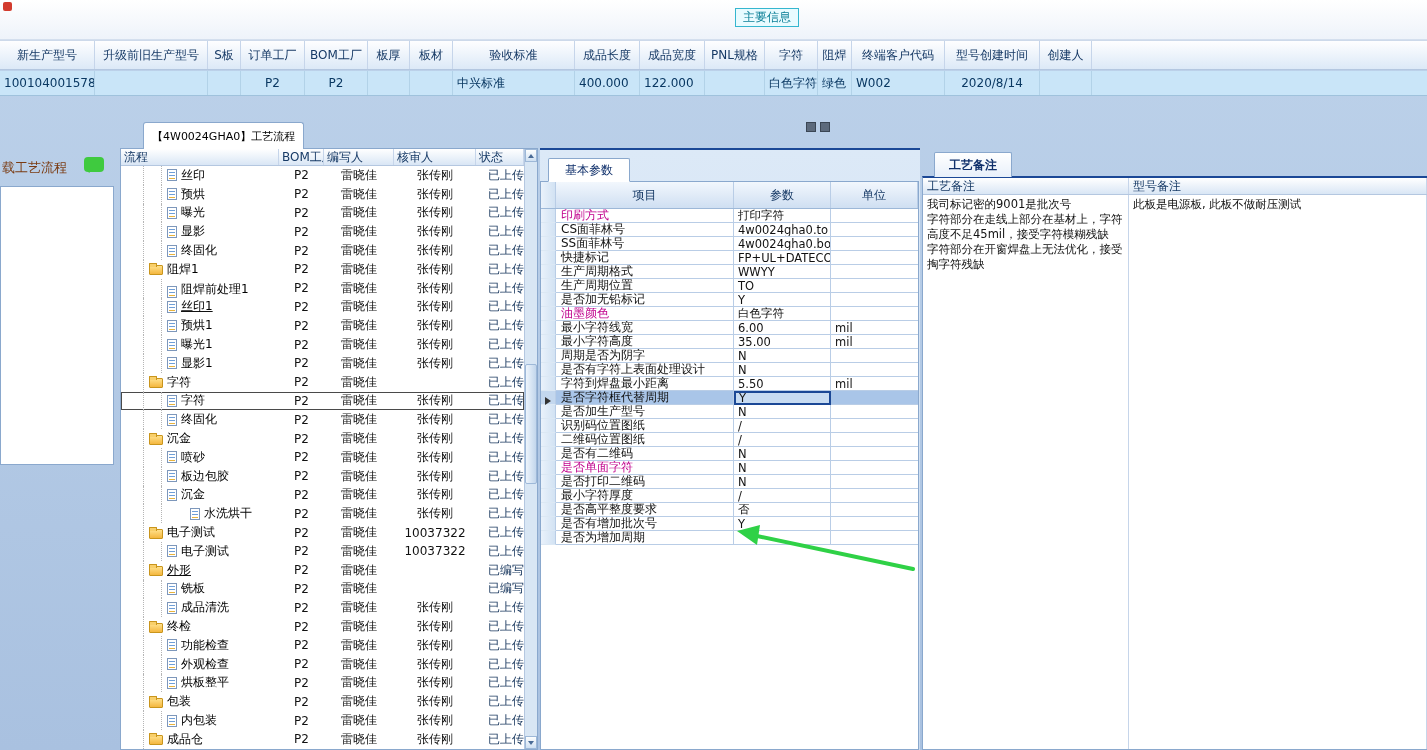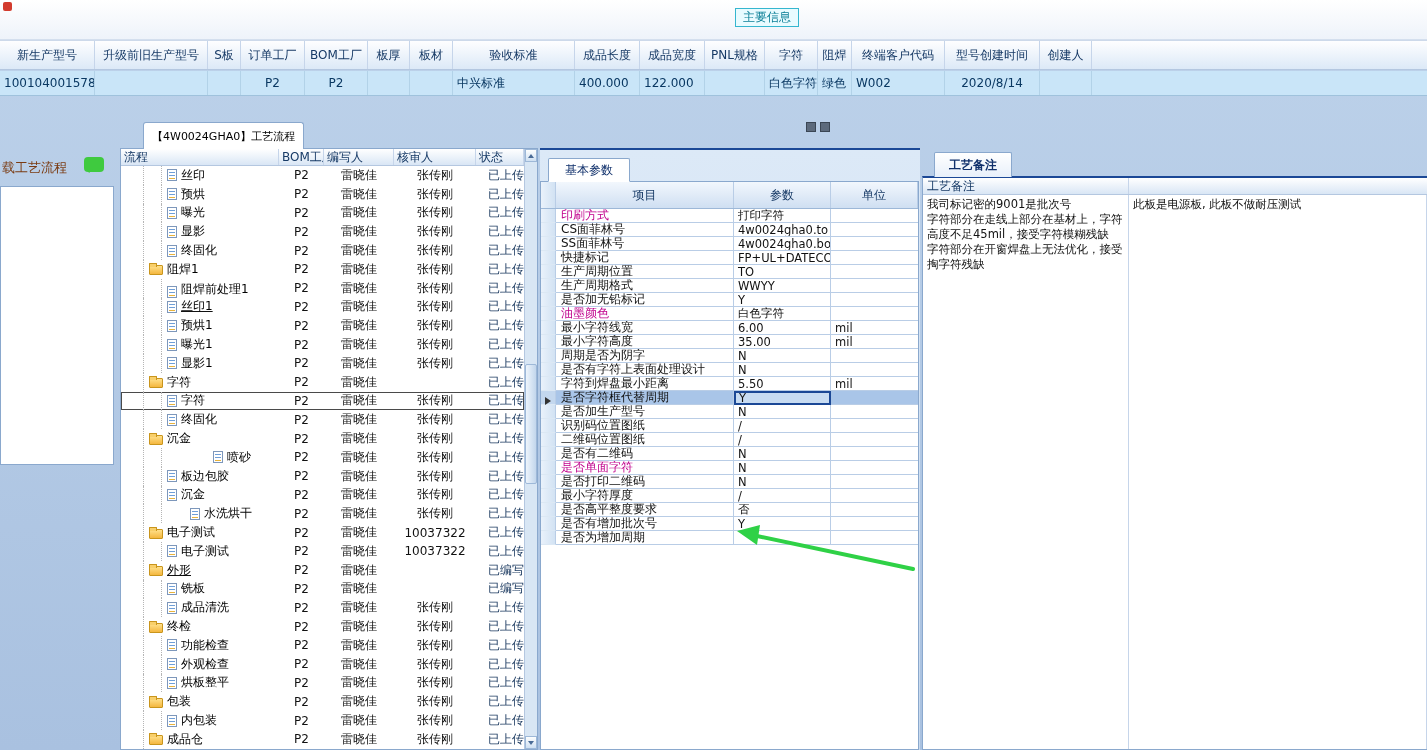--- a/index.html
+++ b/index.html
@@ -325,21 +325,21 @@
             <span class="guide" style="left: 22px;"></span>
             <span class="ico-folder" style="margin-left: 28px;"></span>
             <span class="tlabel">沉金</span>
           </div>
           <div class="tc ctr" style="width: 45px;">P2</div>
           <div class="tc ctr" style="width: 70px;">雷晓佳</div>
           <div class="tc ctr" style="width: 82px;">张传刚</div>
           <div class="tc status" style="flex: 1 1 0%;">已上传</div>
         </div>
         <div class="trow">
-          <div class="tc name" style="width: 158px; padding-left: 46px;">
+          <div class="tc name" style="width: 158px;">
             <span class="guide" style="left: 22px;"></span>
             <span class="guide" style="left: 40px;"></span>
             <span class="ico-doc" style="margin-left: 46px;"></span>
             <span class="tlabel">喷砂</span>
           </div>
           <div class="tc ctr" style="width: 45px;">P2</div>
           <div class="tc ctr" style="width: 70px;">雷晓佳</div>
           <div class="tc ctr" style="width: 82px;">张传刚</div>
           <div class="tc status" style="flex: 1 1 0%;">已上传</div>
         </div>
@@ -560,28 +560,28 @@
             <div class="pu"></div>
           </div>
           <div class="prow">
             <div class="pm"></div>
             <div class="pi">快捷标记</div>
             <div class="pv">FP+UL+DATECODE</div>
             <div class="pu"></div>
           </div>
           <div class="prow">
             <div class="pm"></div>
+            <div class="pi">生产周期格式</div>
+            <div class="pv">WWYY</div>
+            <div class="pu"></div>
+          </div>
+          <div class="prow">
+            <div class="pm"></div>
             <div class="pi">生产周期位置</div>
             <div class="pv">TO</div>
-            <div class="pu"></div>
-          </div>
-          <div class="prow">
-            <div class="pm"></div>
-            <div class="pi">生产周期格式</div>
-            <div class="pv">WWYY</div>
             <div class="pu"></div>
           </div>
           <div class="prow">
             <div class="pm"></div>
             <div class="pi">是否加无铅标记</div>
             <div class="pv">Y</div>
             <div class="pu"></div>
           </div>
           <div class="prow">
             <div class="pm"></div>
@@ -688,20 +688,21 @@
             <div class="pu"></div>
           </div>
         </div>
     </div>
   </div>
 
   <div id="notes-tab">工艺备注</div>
   <div id="notes-body">
     <div id="notes-head">
       <div class="nh" style="width:206px">工艺备注</div>
+      <div class="nh" style="flex:1">型号备注</div>
     </div>
     <div id="notes-cells">
       <div class="ncell" style="width:206px">我司标记密的9001是批次号
 字符部分在走线上部分在基材上，字符高度不足45mil，接受字符模糊残缺
 字符部分在开窗焊盘上无法优化，接受掏字符残缺</div>
       <div class="ncell" style="flex:1">此板是电源板, 此板不做耐压测试</div>
     </div>
   </div>
 
   <svg id="annot" width="1427" height="750">

